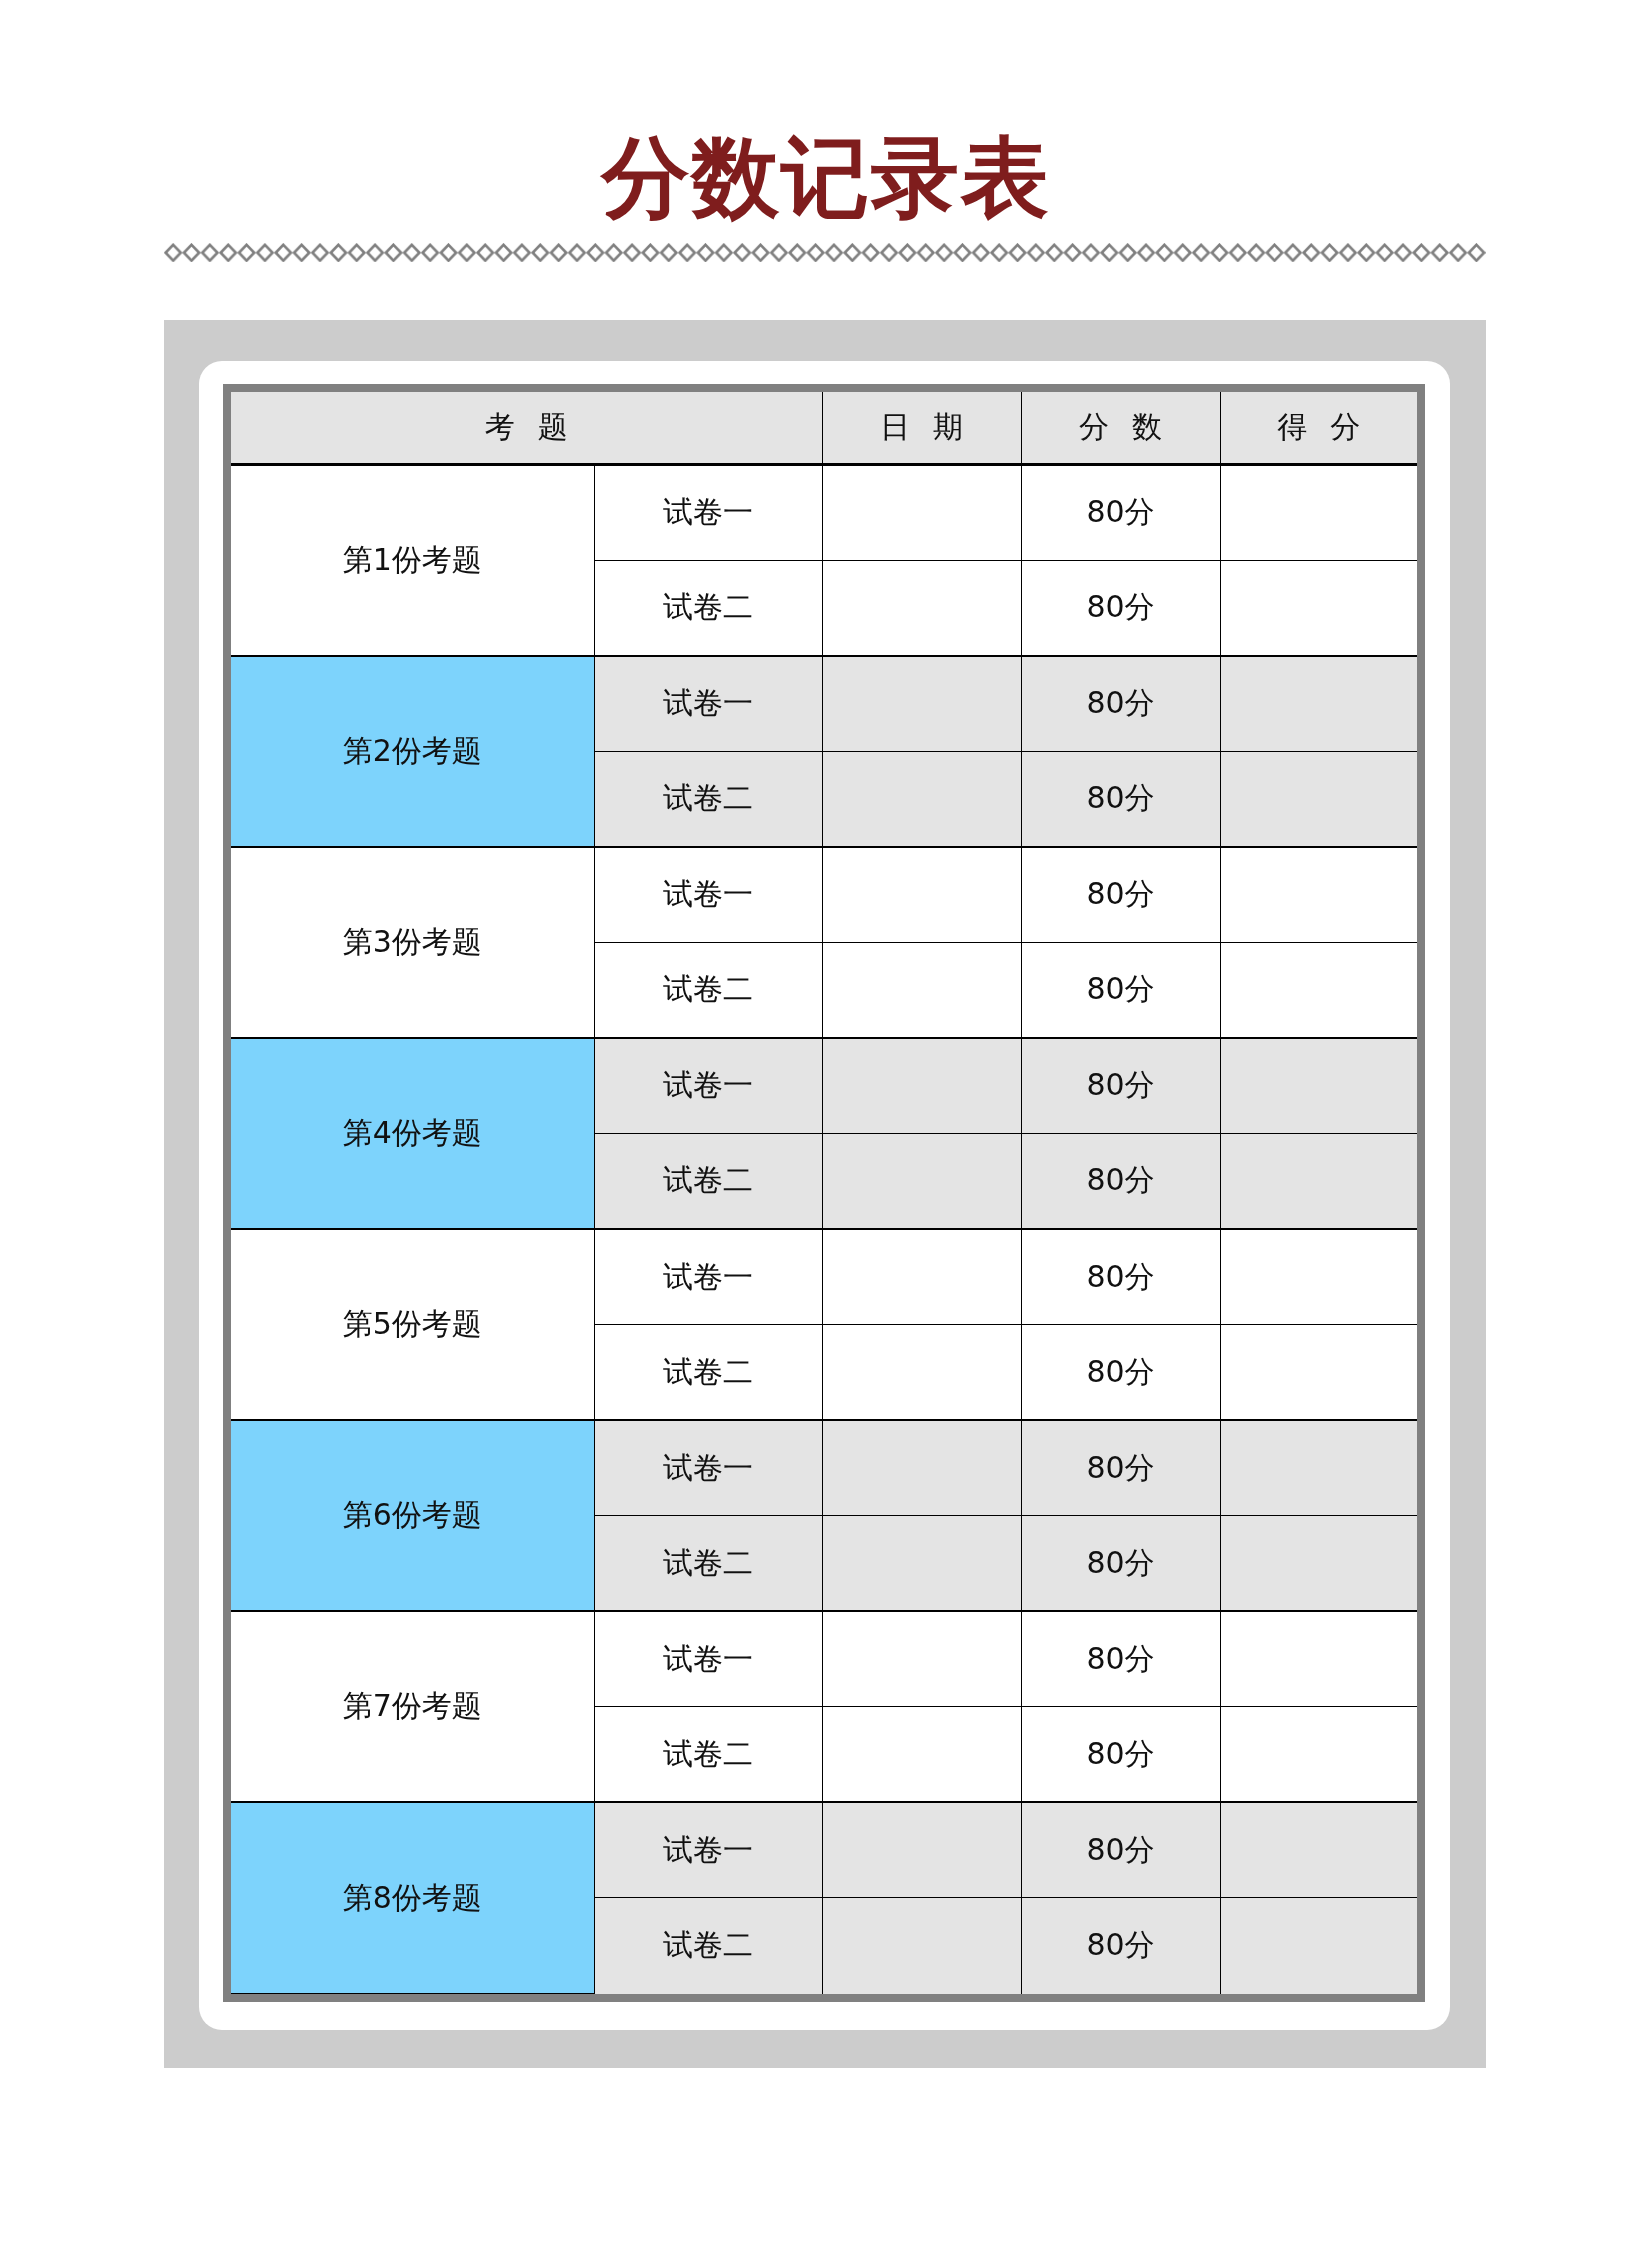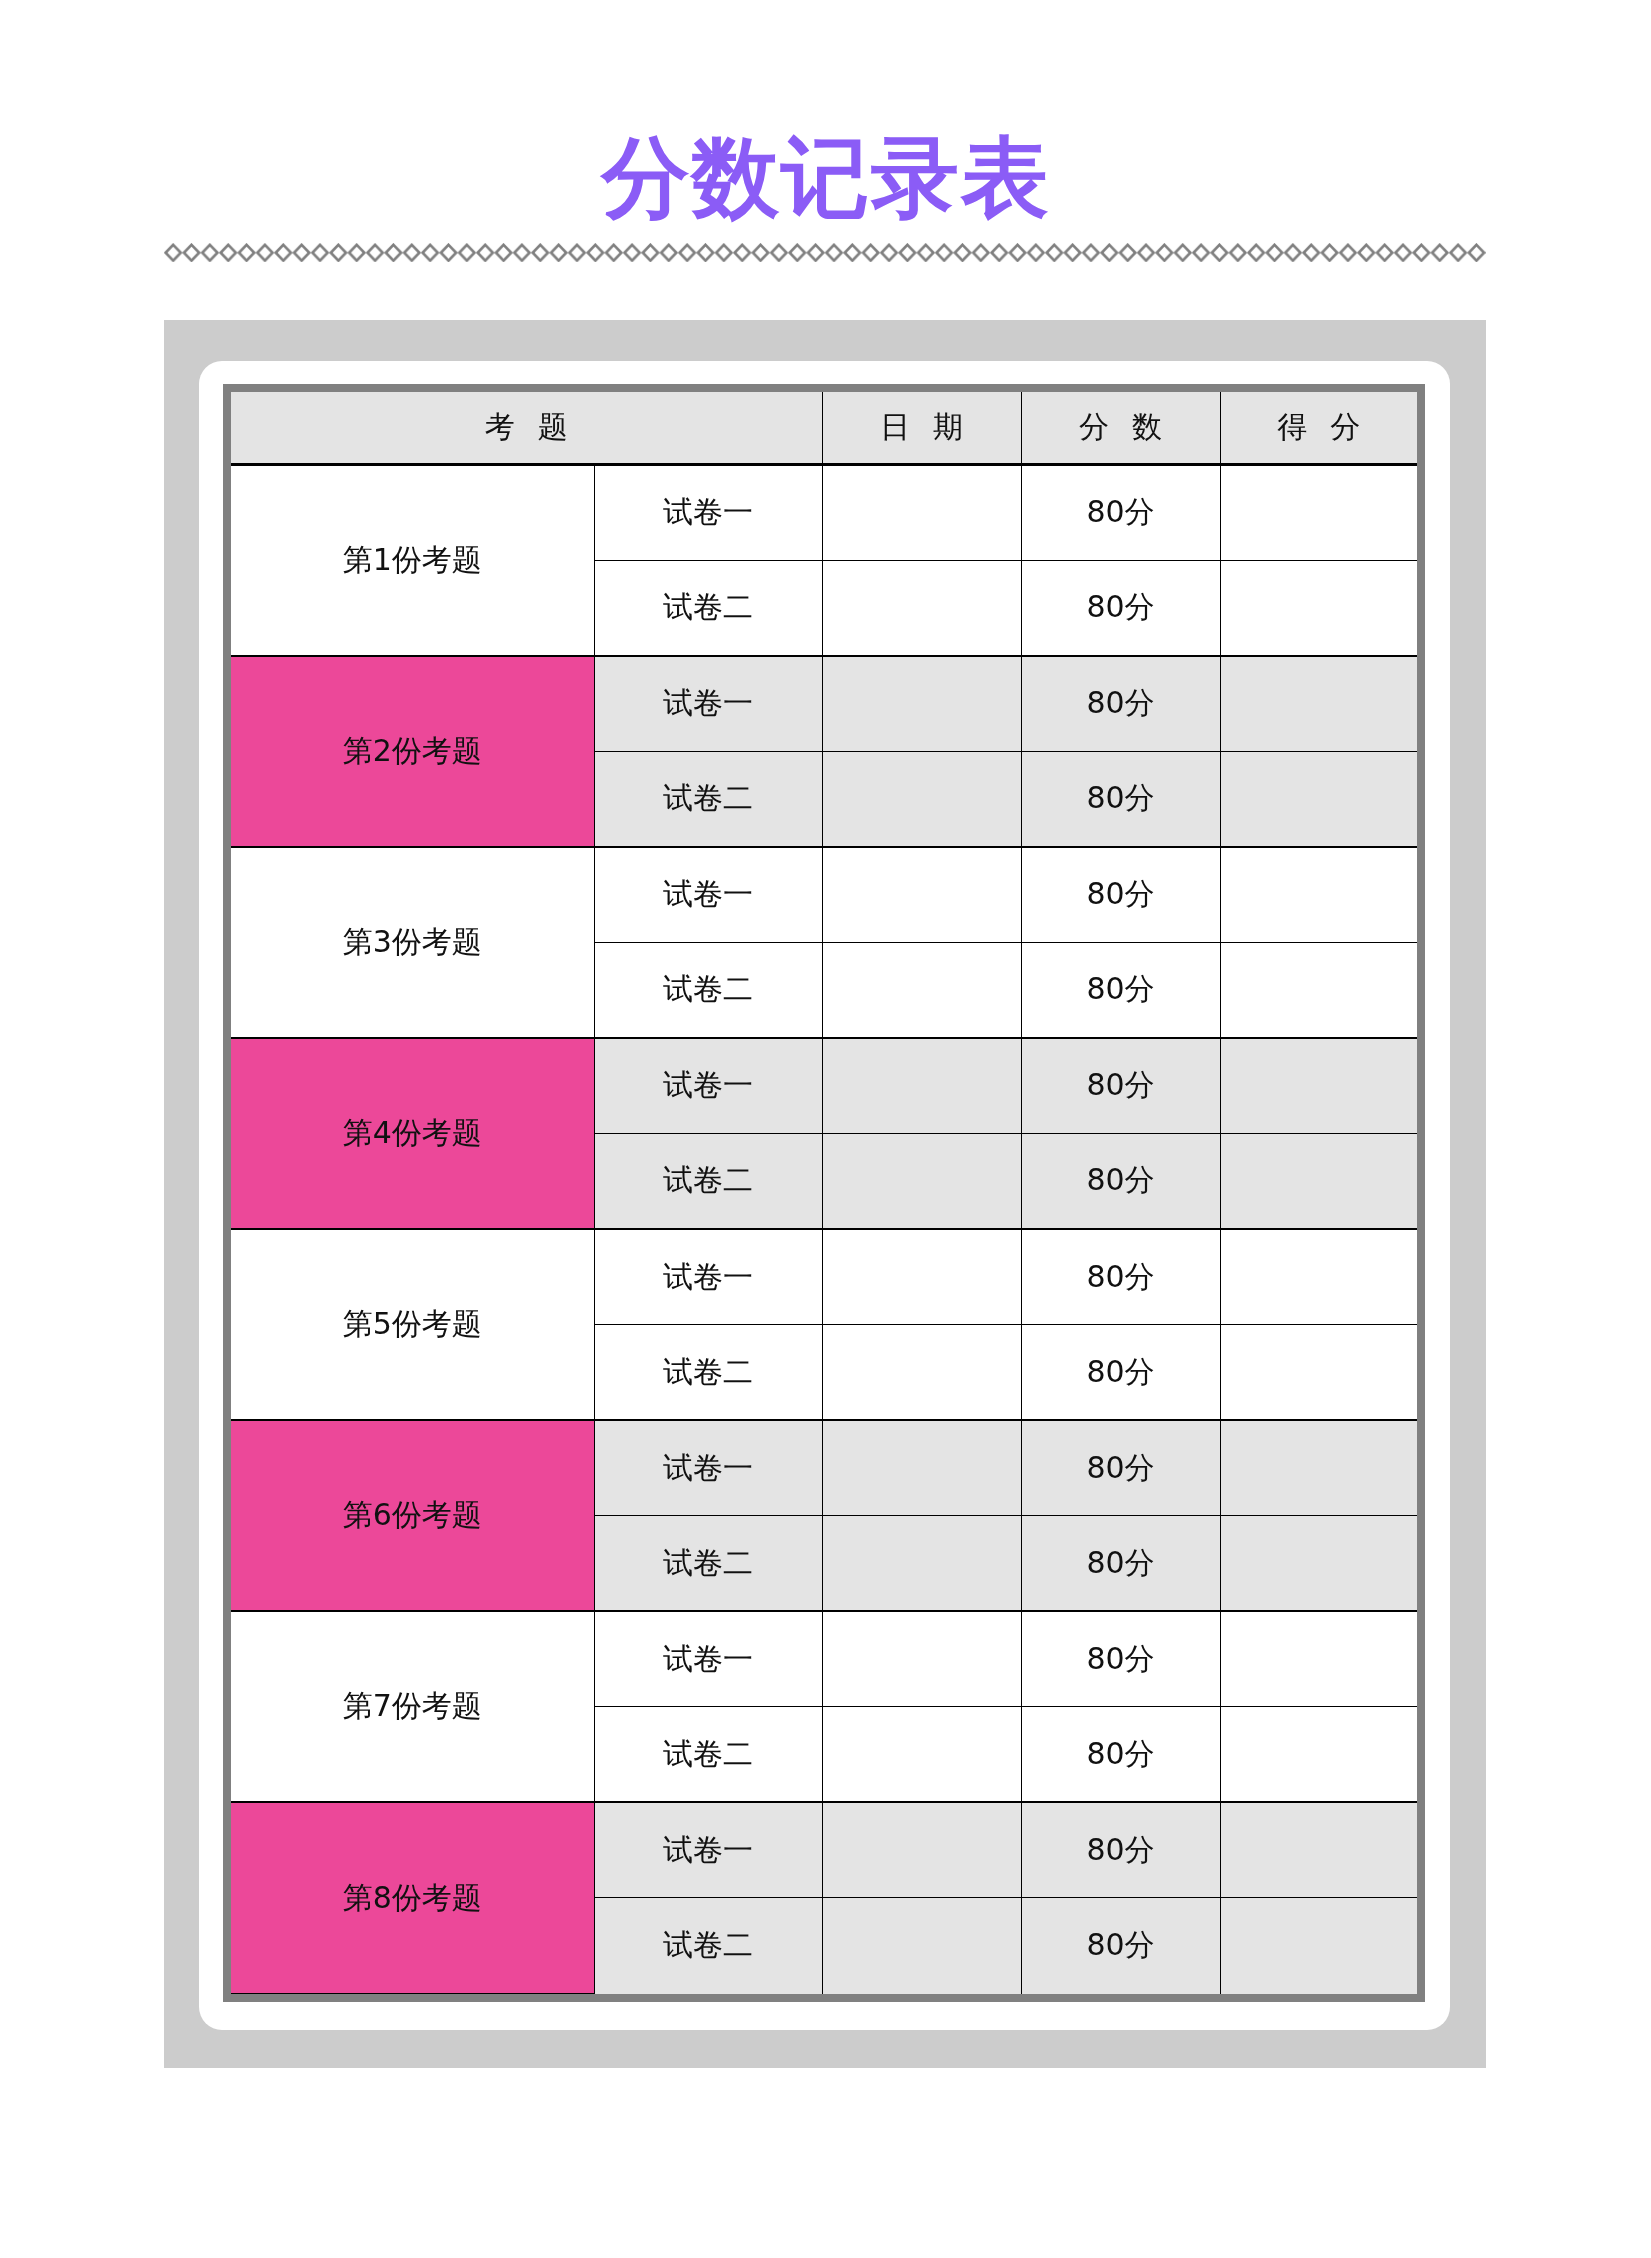--- a/index.html
+++ b/index.html
@@ -1,38 +1,38 @@
 <!DOCTYPE html>
 <html style="font-size:14px"><head>
   <meta charset="utf-8">
   <style>
     html, body { margin: 0; padding: 0; background: #ffffff; }
     body { width: 1652px; height: 2258px; position: relative; overflow: hidden;
            font-family: "DejaVu Sans", "Liberation Sans", sans-serif; color: #111; }
     .title { position: absolute; left: 0; width: 1652px; top: 125px; text-align: center;
-             font-size: 88px; font-weight: bold; letter-spacing: 1.8px; line-height: 106px; color: #8b5cf6; }
+             font-size: 88px; font-weight: bold; letter-spacing: 1.8px; line-height: 106px; color: #7f1d1d; }
     .diamond-band { position: absolute; left: 164px; top: 243px; width: 1322px; height: 19.4px; }
     .outer-frame { position: absolute; left: 164px; top: 320px; width: 1322px; height: 1748px; background: #cccccc; }
     .inner-frame { position: absolute; left: 35px; top: 41px; width: 1251px; height: 1669px;
                    background: #ffffff; border-radius: 23px; }
     .table-wrap { position: absolute; left: 24px; top: 23px; width: 1202px; height: 1618px;
                   border: 8.8px solid #808080; box-sizing: border-box; background: #fff; }
     table { border-collapse: collapse; width: 100%; height: 100%; table-layout: fixed; }
     th, td { border: 1.8px solid #000; text-align: center; vertical-align: middle; padding: 0;
              font-size: 30px; font-weight: normal; }
     tr > :first-child { border-left: none; margin-top: 16px; }
     tr > :last-child { border-right: none; }
     thead th { background: #e4e4e4; height: 71px; border-top: none; border-bottom: 3.5px solid #000; letter-spacing: 23px; }
     thead th span { margin-right: -23px; }
     tbody tr.row-a td { border-top: 2.6px solid #000; }
     tbody tr:last-child td, tbody tr.last td { border-bottom: none; }
     td.group { border-right: 1.8px solid #000; }
     tbody tr { height: 95px; }
     .shade td { background: #e4e4e4; }
-    .shade td.group { background: #ec4899; }
+    .shade td.group { background: #7dd3fc; }
   </style>
 </head>
 <body>
 
 <div class="title">分数记录表</div>
 
 <svg class="diamond-band" viewBox="0 0 1498 22" preserveAspectRatio="none">
   <defs>
     <pattern id="dia" x="0" y="0" width="20.8" height="22" patternUnits="userSpaceOnUse">
       <path d="M10.4 2 L19 11 L10.4 20 L1.8 11 Z" fill="none" stroke="#7f7f7f" stroke-width="3"></path>

